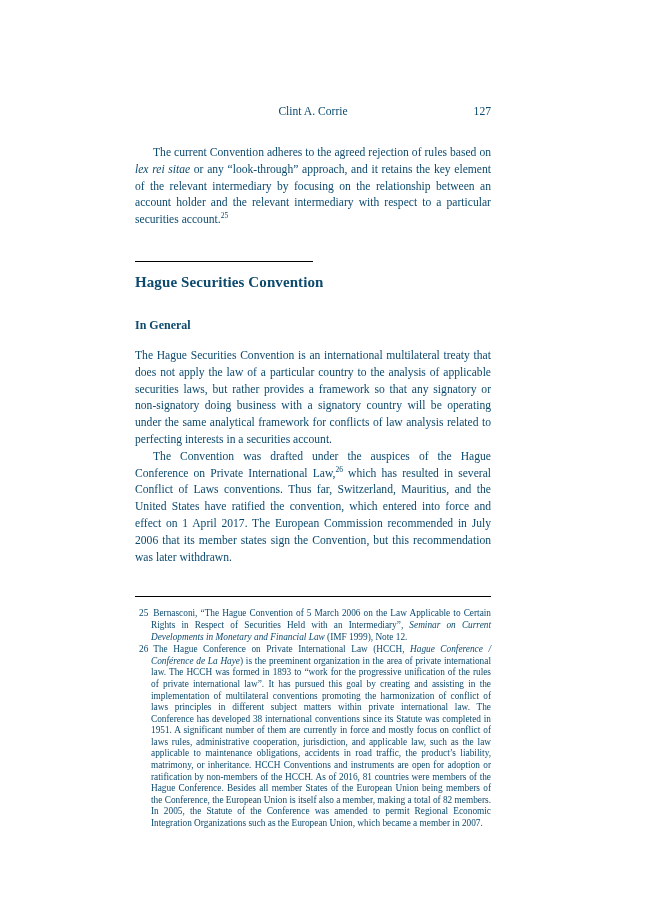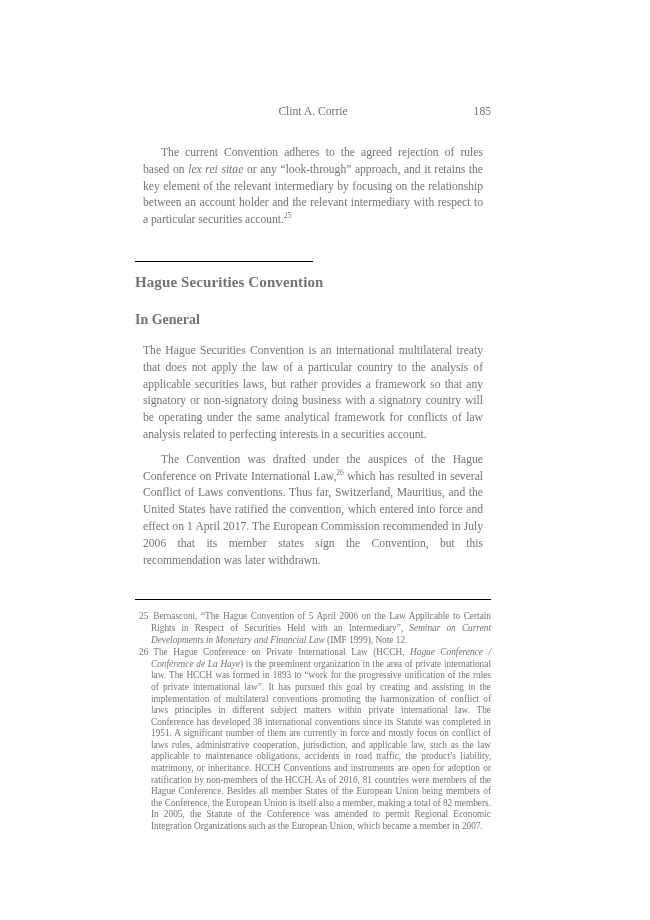--- a/index.html
+++ b/index.html
@@ -6,21 +6,21 @@
     margin: 0;
     padding: 0;
     background: #ffffff;
   }
   .page {
     position: relative;
     width: 535px;
     height: 920px;
     background: #ffffff;
     font-family: "Liberation Serif", "DejaVu Serif", serif;
-    color: #737373;
+    color: #0c4a6e;
     overflow: hidden;
   }
   .content {
     position: absolute;
     left: 135px;
     top: 105px;
     width: 356px;
   }
   .running-header {
     position: relative;
@@ -32,21 +32,21 @@
     position: absolute;
     left: 0; right: 0;
     text-align: center;
   }
   .running-header .pagenum {
     position: absolute;
     right: 0;
     top: 0;
   }
   .body-para {
-    margin: 8px;
+    margin: 0;
     font-size: 11.6px;
     line-height: 16.8px;
     text-align: justify;
   }
   .indent {
     text-indent: 18px;
   }
   .italic { font-style: italic; }
   .fn-ref {
     font-size: 7.5px;
@@ -58,23 +58,23 @@
     border-top: 1.6px solid #000;
     margin-top: 32px;
   }
   .section-heading {
     font-size: 15px;
     font-weight: bold;
     margin: 12px 0 0 0;
     letter-spacing: 0.1px;
   }
   .subheading {
-    font-size: 14px;
+    font-size: 12px;
     font-weight: bold;
-    margin: 21px 0 0 0;
+    margin: 27px 0 0 0;
   }
   .para-after-sub {
     margin-top: 15px;
   }
   .footnote-rule {
     width: 100%;
     border-top: 1px solid #000;
     margin-top: 30px;
   }
   .footnotes {
@@ -93,36 +93,36 @@
   }
 </style>
 </head>
 <body>
 
 <div class="page">
   <div class="content">
 
     <div class="running-header">
       <span class="author">Clint A. Corrie</span>
-      <span class="pagenum">185</span>
+      <span class="pagenum">127</span>
     </div>
 
     <p class="body-para indent"><span>The current Convention adheres to the agreed rejection of rules based on </span><span class="italic">lex rei sitae</span><span> or any “look-through” approach, and it retains the key element of the relevant intermediary by focusing on the relationship between an account holder and the relevant intermediary with respect to a particular securities account.</span><sup class="fn-ref">25</sup></p>
 
     <div class="section-rule"></div>
 
     <h1 class="section-heading">Hague Securities Convention</h1>
 
     <h2 class="subheading">In General</h2>
 
     <p class="body-para para-after-sub">The Hague Securities Convention is an international multilateral treaty that does not apply the law of a particular country to the analysis of applicable securities laws, but rather provides a framework so that any signatory or non-signatory doing business with a signatory country will be operating under the same analytical framework for conflicts of law analysis related to perfecting interests in a securities account.</p>
 
     <p class="body-para indent"><span>The Convention was drafted under the auspices of the Hague Conference on Private International Law,</span><sup class="fn-ref">26</sup><span> which has resulted in several Conflict of Laws conventions. Thus far, Switzerland, Mauritius, and the United States have ratified the convention, which entered into force and effect on 1 April 2017. The European Commission recommended in July 2006 that its member states sign the Convention, but this recommendation was later withdrawn.</span></p>
 
     <div class="footnote-rule"></div>
 
     <div class="footnotes">
-      <p class="footnote"><span class="fn-num">25</span><span>Bernasconi, “The Hague Convention of 5 April 2006 on the Law Applicable to Certain Rights in Respect of Securities Held with an Intermediary”, </span><span class="italic">Seminar on Current Developments in Monetary and Financial Law</span><span> (IMF 1999), Note 12.</span></p>
+      <p class="footnote"><span class="fn-num">25</span><span>Bernasconi, “The Hague Convention of 5 March 2006 on the Law Applicable to Certain Rights in Respect of Securities Held with an Intermediary”, </span><span class="italic">Seminar on Current Developments in Monetary and Financial Law</span><span> (IMF 1999), Note 12.</span></p>
       <p class="footnote"><span class="fn-num">26</span><span>The Hague Conference on Private International Law (HCCH, </span><span class="italic">Hague Conference / Conférence de La Haye</span><span>) is the preeminent organization in the area of private international law. The HCCH was formed in 1893 to “work for the progressive unification of the rules of private international law”. It has pursued this goal by creating and assisting in the implementation of multilateral conventions promoting the harmonization of conflict of laws principles in different subject matters within private international law. The Conference has developed 38 international conventions since its Statute was completed in 1951. A significant number of them are currently in force and mostly focus on conflict of laws rules, administrative cooperation, jurisdiction, and applicable law, such as the law applicable to maintenance obligations, accidents in road traffic, the product’s liability, matrimony, or inheritance. HCCH Conventions and instruments are open for adoption or ratification by non-members of the HCCH. As of 2016, 81 countries were members of the Hague Conference. Besides all member States of the European Union being members of the Conference, the European Union is itself also a member, making a total of 82 members. In 2005, the Statute of the Conference was amended to permit Regional Economic Integration Organizations such as the European Union, which became a member in 2007.</span></p>
     </div>
 
   </div>
 </div>
 
 </body></html>

